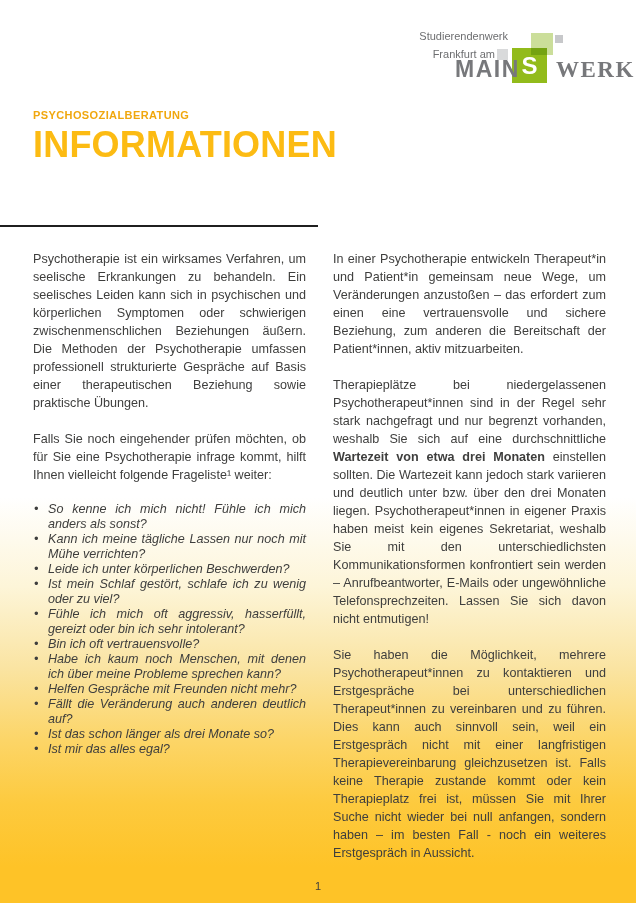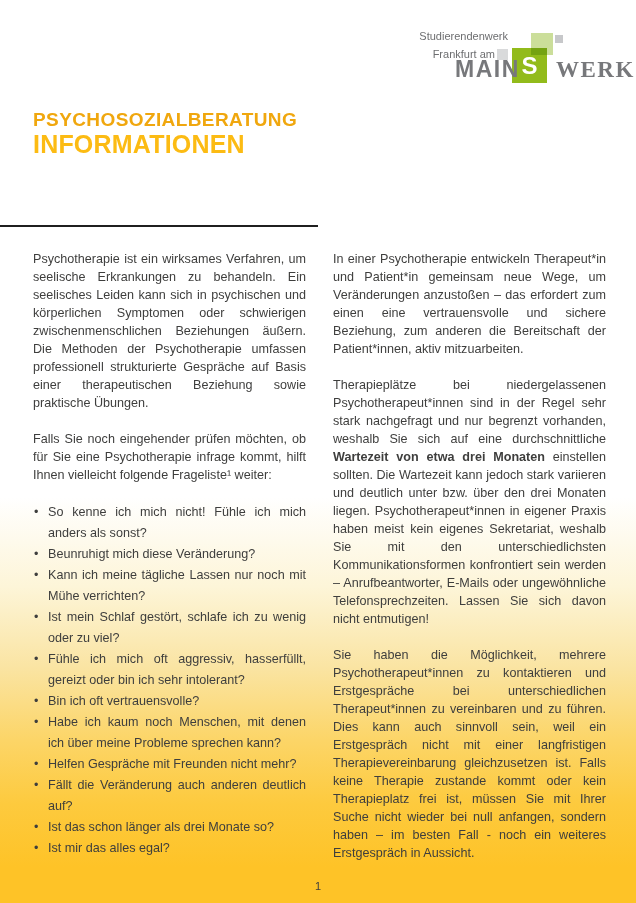--- a/index.html
+++ b/index.html
@@ -29,34 +29,34 @@
                    display: flex; align-items: center; justify-content: center; }
   .sq-green span { color: #ffffff; font-weight: bold; font-size: 24px; line-height: 1; }
   .sq-lightgreen { left: 104px; top: 3px;  width: 22px; height: 22px; background: #cbde9a; mix-blend-mode: multiply; }
   .sq-gray       { left: 128px; top: 5px;  width: 8px;  height: 8px;  background: #c7c8ca; }
   .logo-main, .logo-werk { position: absolute; top: 28px; font-size: 23px; font-weight: bold;
                    color: #77787b; letter-spacing: 1.5px; line-height: 1; white-space: nowrap; }
   .logo-main { left: 28px; }
   .logo-werk { left: 129px; font-family: Liberation Serif, serif; }
 
   
-  .eyebrow { position: absolute; left: 33px; top: 109px; font-size: 19px; font-weight: bold;
+  .eyebrow { position: absolute; left: 33px; top: 109px; font-size: 11px; font-weight: bold;
              color: #f0a70e; letter-spacing: 0.4px; }
-  .title   { position: absolute; left: 33px; top: 128px; font-size: 25px; font-weight: bold;
+  .title   { position: absolute; left: 33px; top: 128px; font-size: 36px; font-weight: bold;
              color: #fcbb13; line-height: 33px; letter-spacing: 0.2px; }
   .divider { position: absolute; left: 0; top: 225px; width: 318px; height: 2px; background: #1f1f1f; }
 
   
   .content { position: absolute; left: 33px; top: 250px; width: 573px; display: flex; gap: 27px; }
   .col { width: 273px; font-size: 12.6px; line-height: 18px; text-align: justify;
          color: #3e3e3d; hyphens: auto; }
   .col p { margin: 0 0 18px 0; }
   .col p:last-child { margin-bottom: 0; }
   .questions { list-style: none; margin: 14px 0 0 0; padding: 0; }
-  .questions li { position: relative; padding-left: 15px; line-height: 21px; text-align: justify; }
+  .questions li { position: relative; padding-left: 15px; line-height: 15px; text-align: justify; font-style: italic; }
   .questions li::before { content: "\2022"; position: absolute; left: 1px; }
   .footnote { font-size: 10.4px; line-height: 15px; margin-top: 40px; text-align: left; }
 
   
   .page-number { position: absolute; left: 0; bottom: 11px; width: 100%;
                  text-align: center; font-size: 11px; color: #3e3e3d; }
 </style>
 </head>
 <body>
 
@@ -80,22 +80,22 @@
     <div>INFORMATIONEN</div>
   </div>
   <div class="divider"></div>
 
   <div class="content">
     <div class="col">
       <p>Psychotherapie ist ein wirksames Verfahren, um seelische Erkrankungen zu behandeln. Ein seelisches Leiden kann sich in psychischen und körperlichen Symptomen oder schwierigen zwischenmenschlichen Beziehungen äußern. Die Methoden der Psychotherapie umfassen professionell strukturierte Gespräche auf Basis einer therapeutischen Beziehung sowie praktische Übungen.</p>
       <p>Falls Sie noch eingehender prüfen möchten, ob für Sie eine Psychotherapie infrage kommt, hilft Ihnen vielleicht folgende Frageliste¹ weiter:</p>
       <ul class="questions">
           <li>So kenne ich mich nicht! Fühle ich mich anders als sonst?</li>
-          <li>Beunruhigt mich diese Veränderung?</li>
           <li>Kann ich meine tägliche Lassen nur noch mit Mühe verrichten?</li>
+          <li>Leide ich unter körperlichen Beschwerden?</li>
           <li>Ist mein Schlaf gestört, schlafe ich zu wenig oder zu viel?</li>
           <li>Fühle ich mich oft aggressiv, hasserfüllt, gereizt oder bin ich sehr intolerant?</li>
           <li>Bin ich oft vertrauensvolle?</li>
           <li>Habe ich kaum noch Menschen, mit denen ich über meine Probleme sprechen kann?</li>
           <li>Helfen Gespräche mit Freunden nicht mehr?</li>
           <li>Fällt die Veränderung auch anderen deutlich auf?</li>
           <li>Ist das schon länger als drei Monate so?</li>
           <li>Ist mir das alles egal?</li>
         </ul>
     </div>

